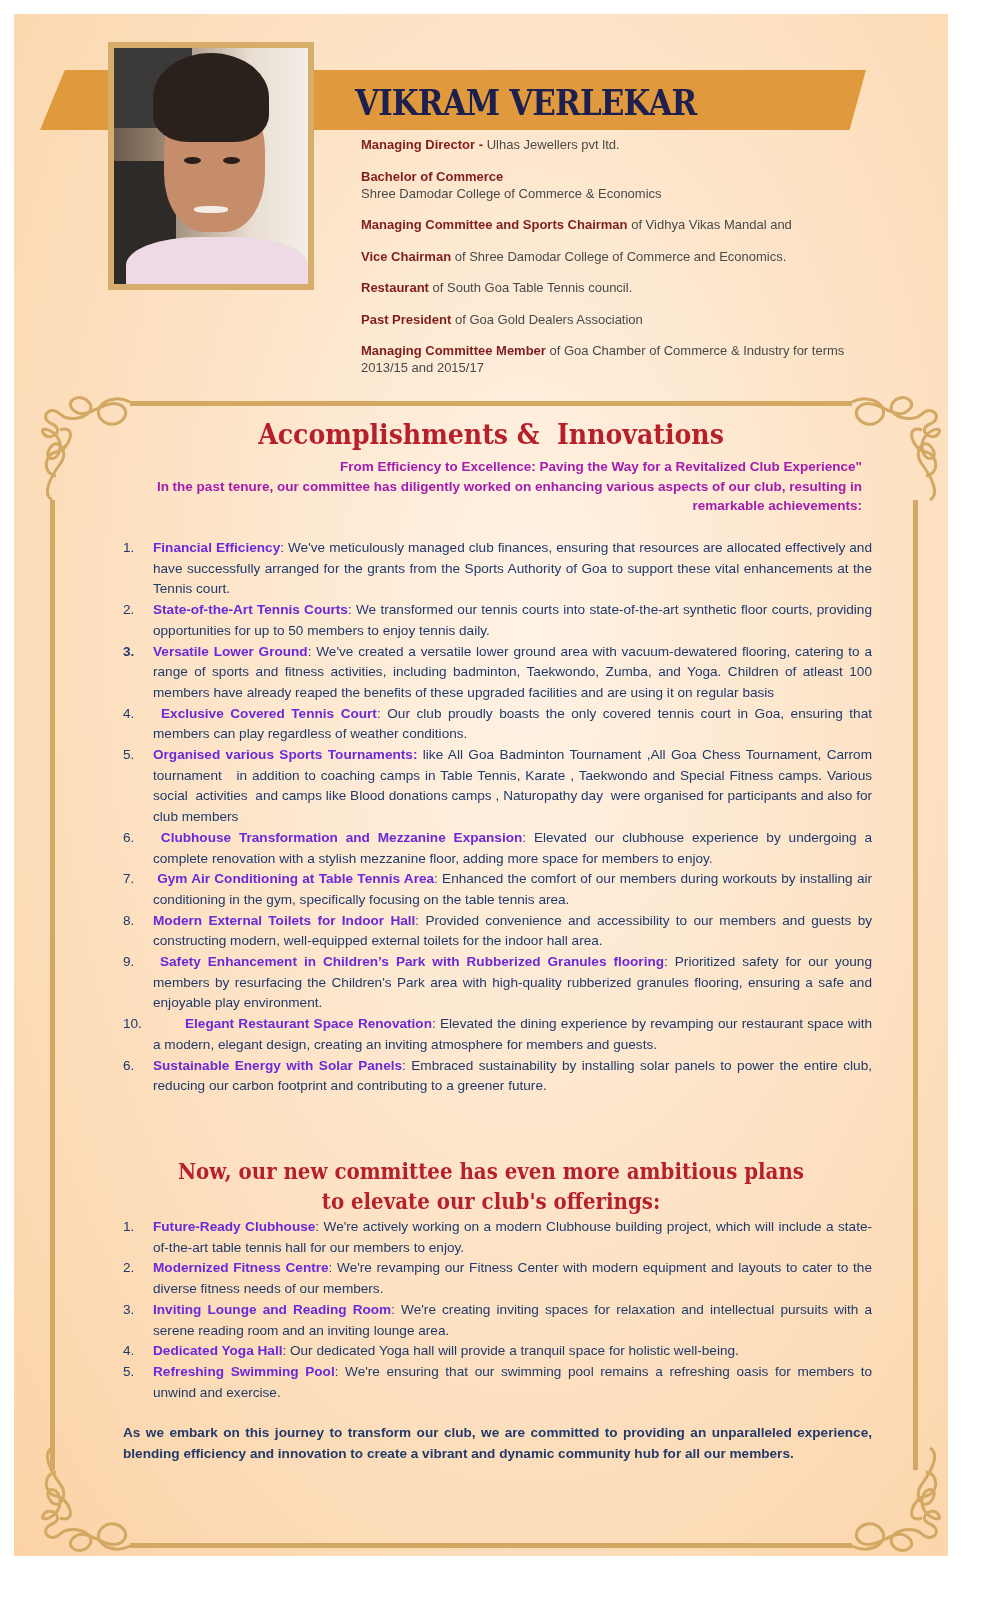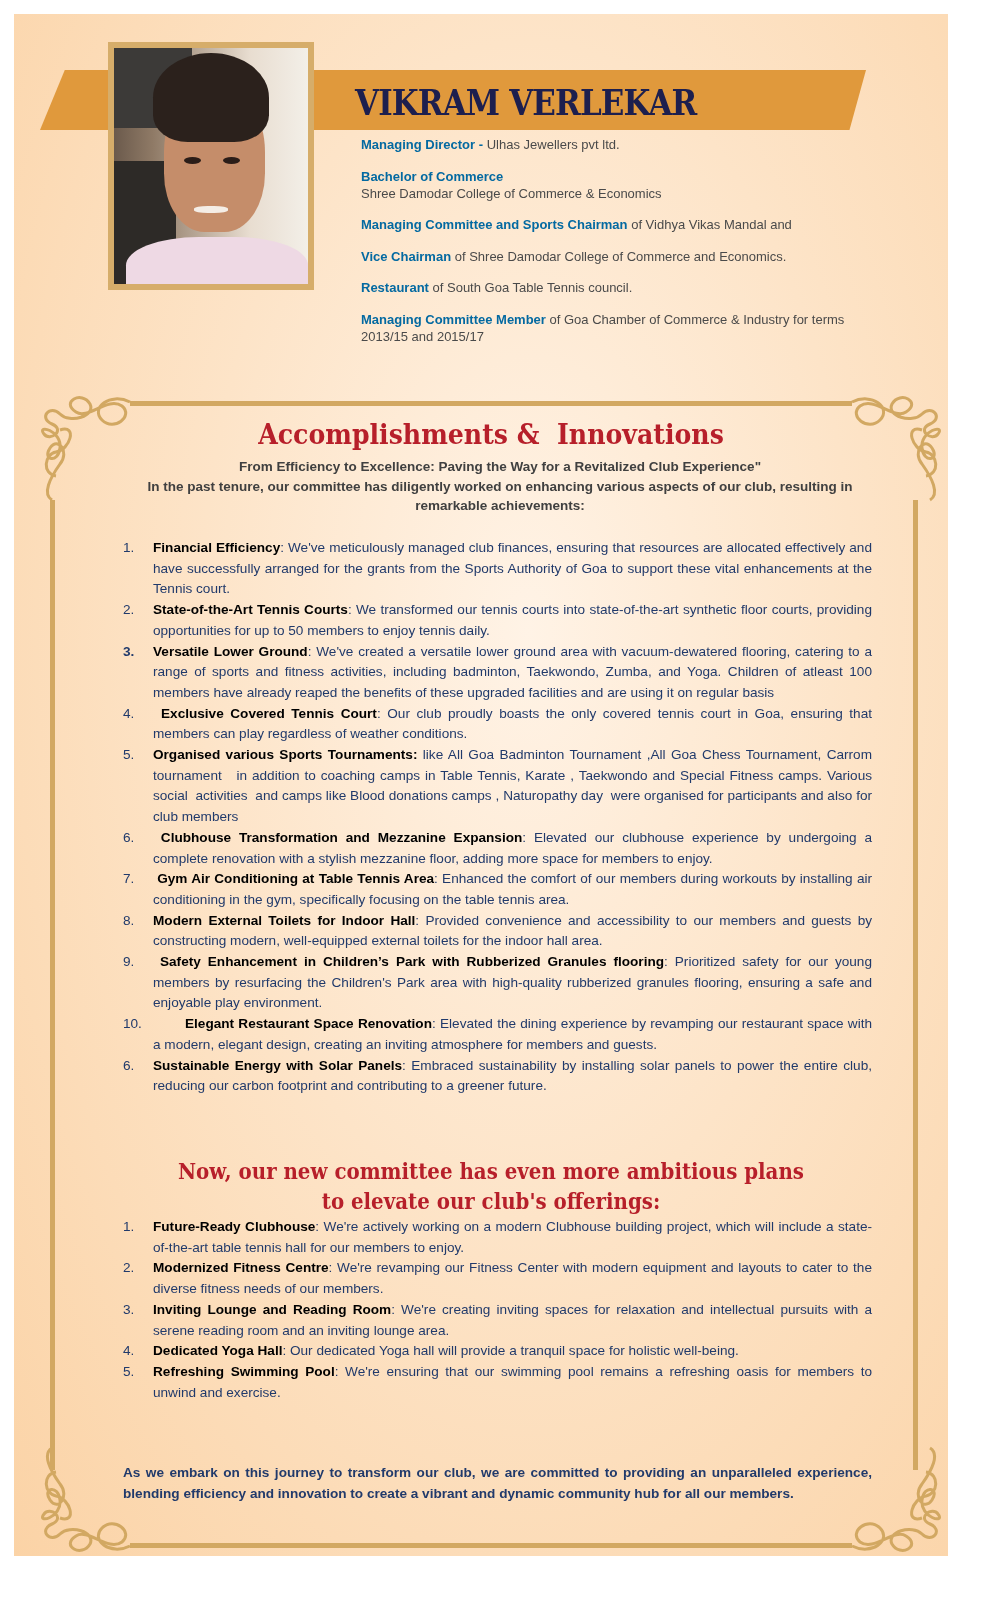--- a/index.html
+++ b/index.html
@@ -36,51 +36,51 @@
   .photo .poster-book { position:absolute; left:0; top:48%; width:32%; height:52%; background:#2d2a27; }
   .photo .hair { position:absolute; left:20%; top:2%; width:60%; height:38%; background:#2b211c; border-radius:50% 50% 30% 30%; }
   .photo .face { position:absolute; left:26%; top:16%; width:52%; height:62%; background:#c58d6a; border-radius:45% 45% 40% 40%; }
   .photo .shirt { position:absolute; left:6%; top:80%; width:94%; height:30%; background:#eed9e4; border-radius:40% 40% 0 0; }
   .photo .eye { position:absolute; top:46%; width:9%; height:3%; background:#2b1d18; border-radius:50%; }
   .photo .mouth { position:absolute; left:41%; top:67%; width:18%; height:3%; background:#f4ede6; border-radius:40%; }
 
   
   .info { position: absolute; left: 361px; top: 136px; width: 520px; color: #4a4a4a; font-size: 13px; }
   .info p { margin: 0 0 14.5px 0; line-height: 17px; }
-  .info b { color: #0369a1; }
+  .info b { color: #7f1d1d; }
 
   
   .frame-line { position: absolute; background: #d2a862; }
   .corner { position: absolute; width: 120px; height: 120px; }
 
   
   .h-red {
     position: absolute; left: 0; width: 982px; text-align: center;
     font-family: "DejaVu Serif", serif; font-weight: bold; color: #b71f2a;
   }
   .h1 { top: 418px; font-size: 28px; transform: scaleX(0.9); }
   .h2a { top: 1158px; font-size: 22px; transform: scaleX(0.9); }
   .h2b { top: 1188px; font-size: 22px; transform: scaleX(0.9); }
   .sub {
-    position: absolute; left: 119px; width: 762px; text-align: center; color: #404040;
+    position: absolute; left: 100px; width: 762px; text-align: right; color: #a21caf;
     font-weight: bold; font-size: 13.5px; line-height: 19.5px; top: 457px;
   }
   
   .list {
     position: absolute; left: 120px; width: 752px; color: #213a6b;
     font-size: 13.6px; line-height: 20.7px; margin: 0; padding: 0; list-style: none;
   }
   .list li { position: relative; padding-left: 33px; text-align: justify; }
   .list li .num { position: absolute; left: 3px; top: 0; }
   .list li .num.bold { font-weight: bold; }
-  .list li b { font-weight: bold; color: #000000; }
+  .list li b { font-weight: bold; color: #6d28d9; }
   .list1 { top: 538px; }
   .list2 { top: 1217px; }
   .closing {
-    position: absolute; left: 123px; width: 749px; top: 1463px; color: #213a6b;
+    position: absolute; left: 123px; width: 749px; top: 1423px; color: #213a6b;
     font-weight: bold; font-size: 13.6px; line-height: 20.5px; text-align: justify;
   }
 </style>
 </head>
 <body>
 
 <div class="poster"></div>
 
 <div class="banner"></div>
 <div class="photo-frame">
@@ -96,20 +96,21 @@
   </div>
 </div>
 <div class="name">VIKRAM VERLEKAR</div>
 
 <div class="info" id="credentials">
     <p><b>Managing Director - </b><span>Ulhas Jewellers pvt ltd.</span></p>
     <p><b>Bachelor of Commerce</b><br><span>Shree Damodar College of Commerce &amp; Economics</span></p>
     <p><b>Managing Committee and Sports Chairman</b><span> of Vidhya Vikas Mandal and</span></p>
     <p><b>Vice Chairman</b><span> of Shree Damodar College of Commerce and Economics.</span></p>
     <p><b>Restaurant</b><span> of South Goa Table Tennis council.</span></p>
+    <p><b>Past President</b><span> of Goa Gold Dealers Association</span></p>
     <p><b>Managing Committee Member</b><span> of Goa Chamber of Commerce &amp; Industry for terms 2013/15 and 2015/17</span></p>
   </div>
 
 <div class="frame-line" style="left:130px; top:401px; width:722px; height:5px;"></div>
 <div class="frame-line" style="left:130px; top:1543px; width:722px; height:5px;"></div>
 <div class="frame-line" style="left:50px; top:500px; width:5px; height:970px;"></div>
 <div class="frame-line" style="left:913px; top:500px; width:5px; height:970px;"></div>
 
 <svg class="corner" style="left:30px; top:390px;" viewBox="0 0 120 120" fill="none" stroke="#d2a862" stroke-width="3">
   <path d="M100 12 C80 2,60 18,72 30 C84 42,104 26,92 16 C78 6,58 30,46 22 C30 12,52 0,60 14 C66 26,40 34,30 24 C20 14,8 28,22 34 C36 40,20 52,14 44 C6 34,32 40,30 58 C28 74,12 70,20 58 C28 46,40 62,30 74 C20 88,12 104,22 110"></path>

